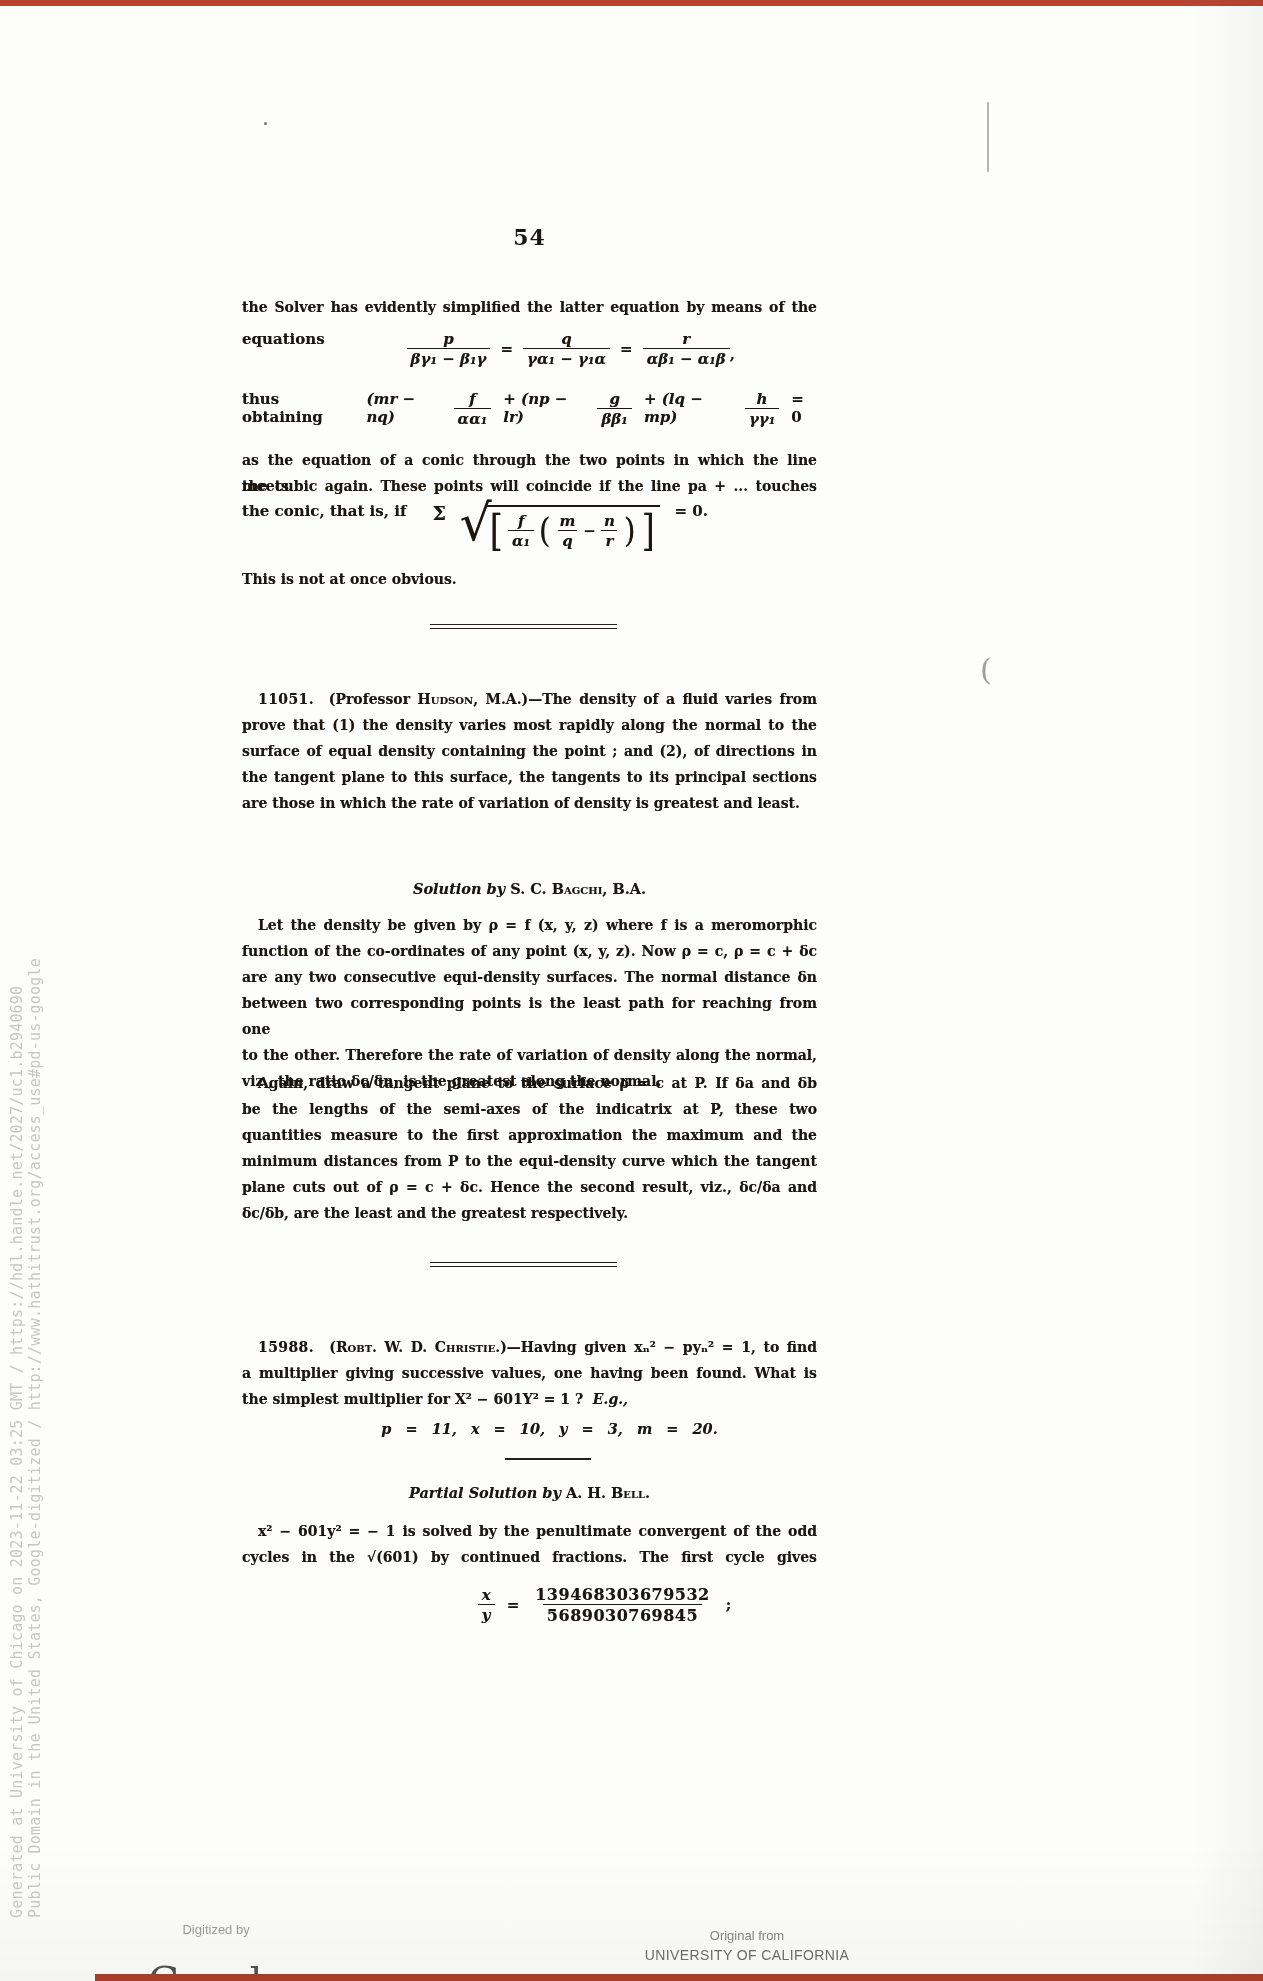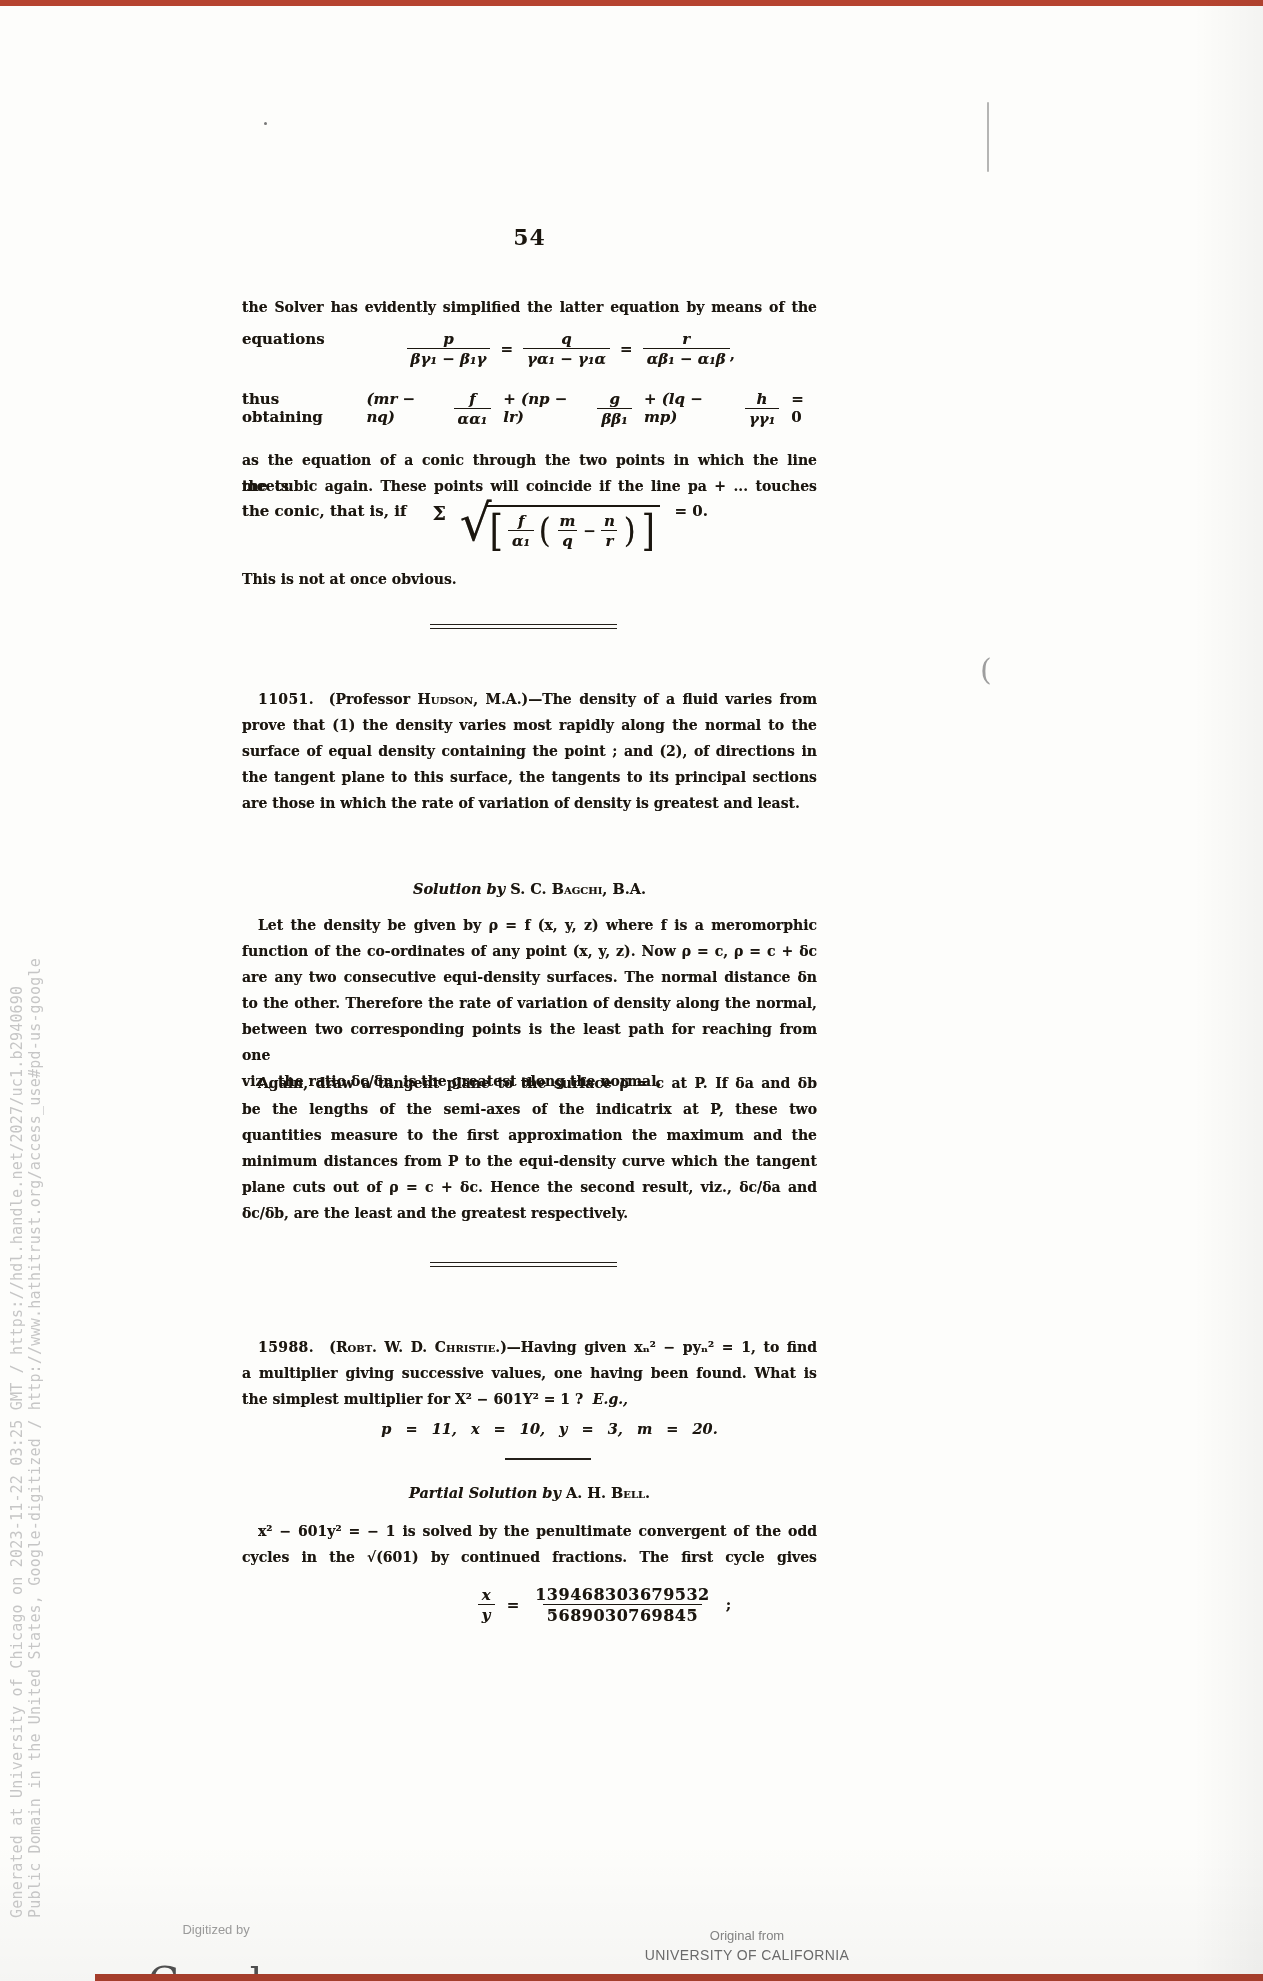--- a/index.html
+++ b/index.html
@@ -177,22 +177,22 @@
 
   <div class="head" style="top:880px;">
     <span class="it">Solution by</span>
     <span class="sc">S. C. Bagchi, B.A.</span>
   </div>
 
   <div class="blk" style="top:912px;">
     <div class="jl indent">Let the density be given by ρ = f (x, y, z) where f is a meromorphic</div>
     <div class="jl">function of the co-ordinates of any point (x, y, z). Now ρ = c, ρ = c + δc</div>
     <div class="jl">are any two consecutive equi-density surfaces. The normal distance δn</div>
+    <div class="jl">between two corresponding points is the least path for reaching from one</div>
     <div class="jl">to the other. Therefore the rate of variation of density along the normal,</div>
-    <div class="jl">between two corresponding points is the least path for reaching from one</div>
     <div>viz., the ratio δc/δn, is the greatest along the normal.</div>
   </div>
 
   <div class="blk" style="top:1070px;">
     <div class="jl indent">Again, draw a tangent plane to the surface ρ = c at P. If δa and δb</div>
     <div class="jl">be the lengths of the semi-axes of the indicatrix at P, these two</div>
     <div class="jl">quantities measure to the first approximation the maximum and the</div>
     <div class="jl">minimum distances from P to the equi-density curve which the tangent</div>
     <div class="jl">plane cuts out of ρ = c + δc. Hence the second result, viz., δc/δa and</div>
     <div>δc/δb, are the least and the greatest respectively.</div>

